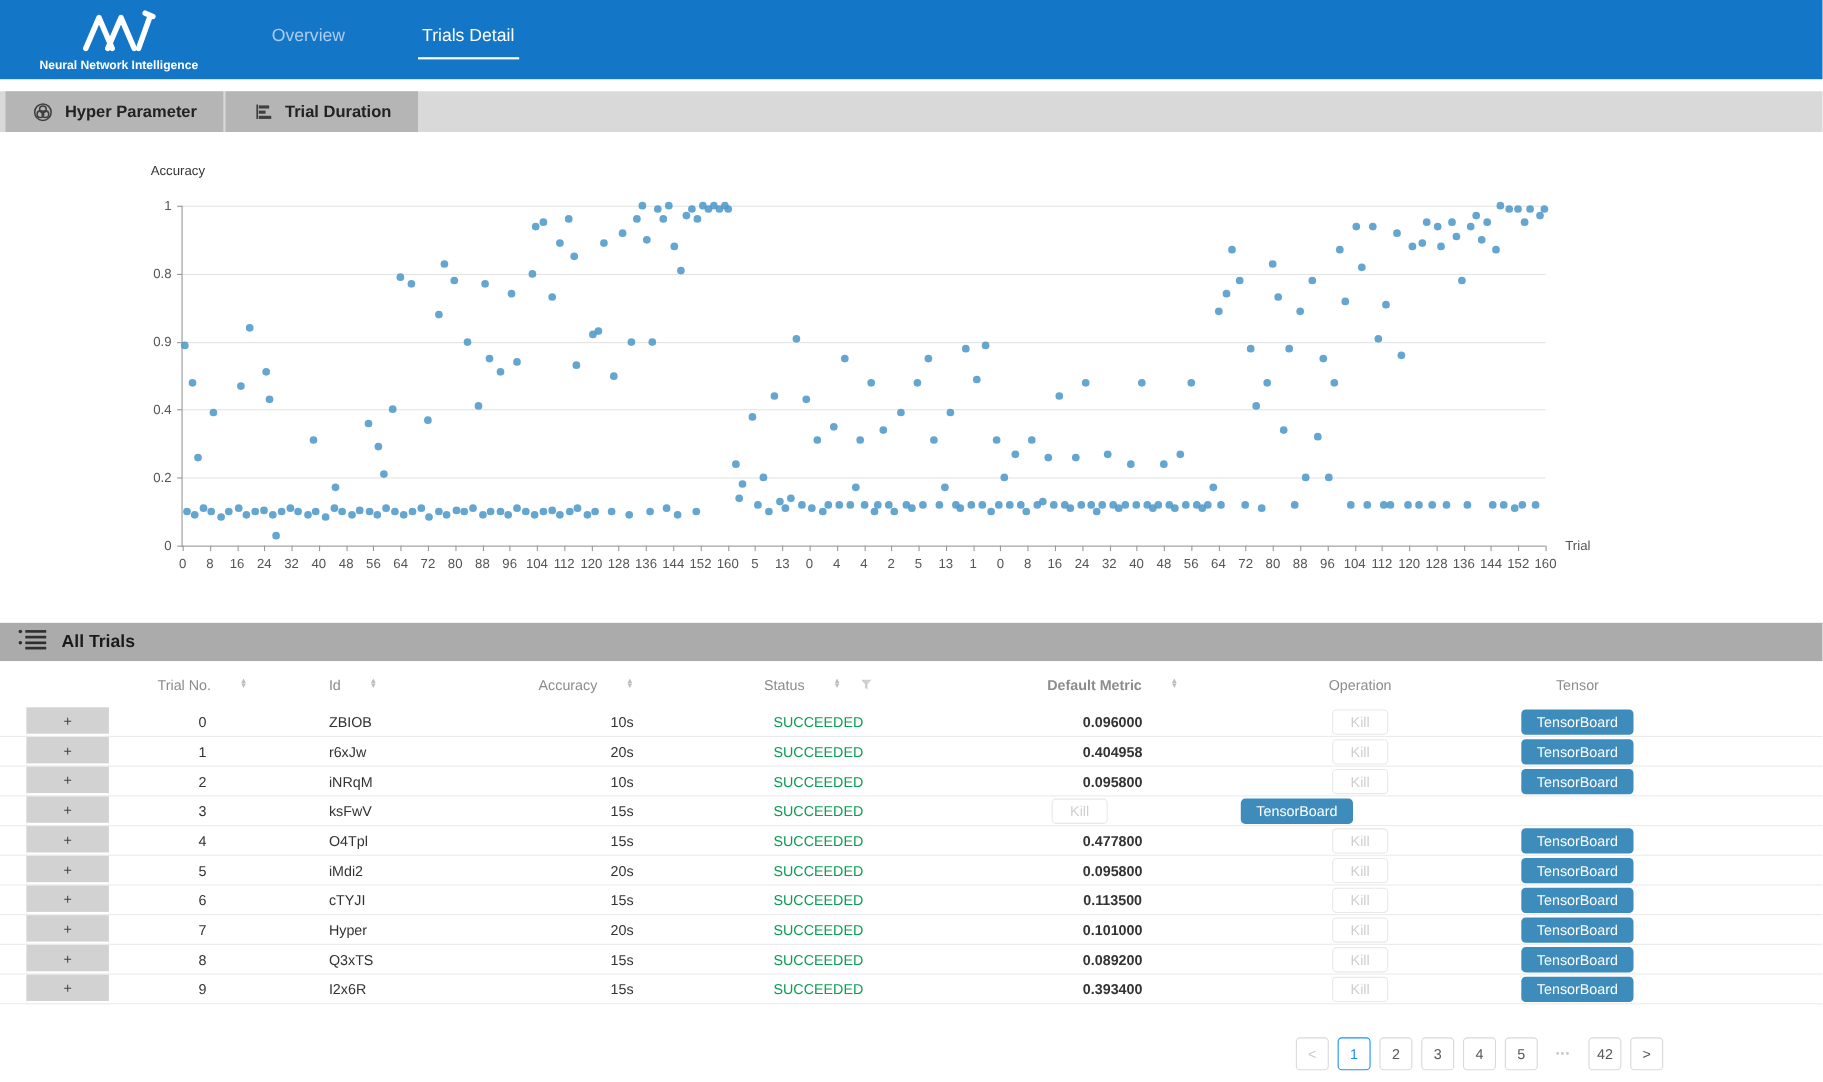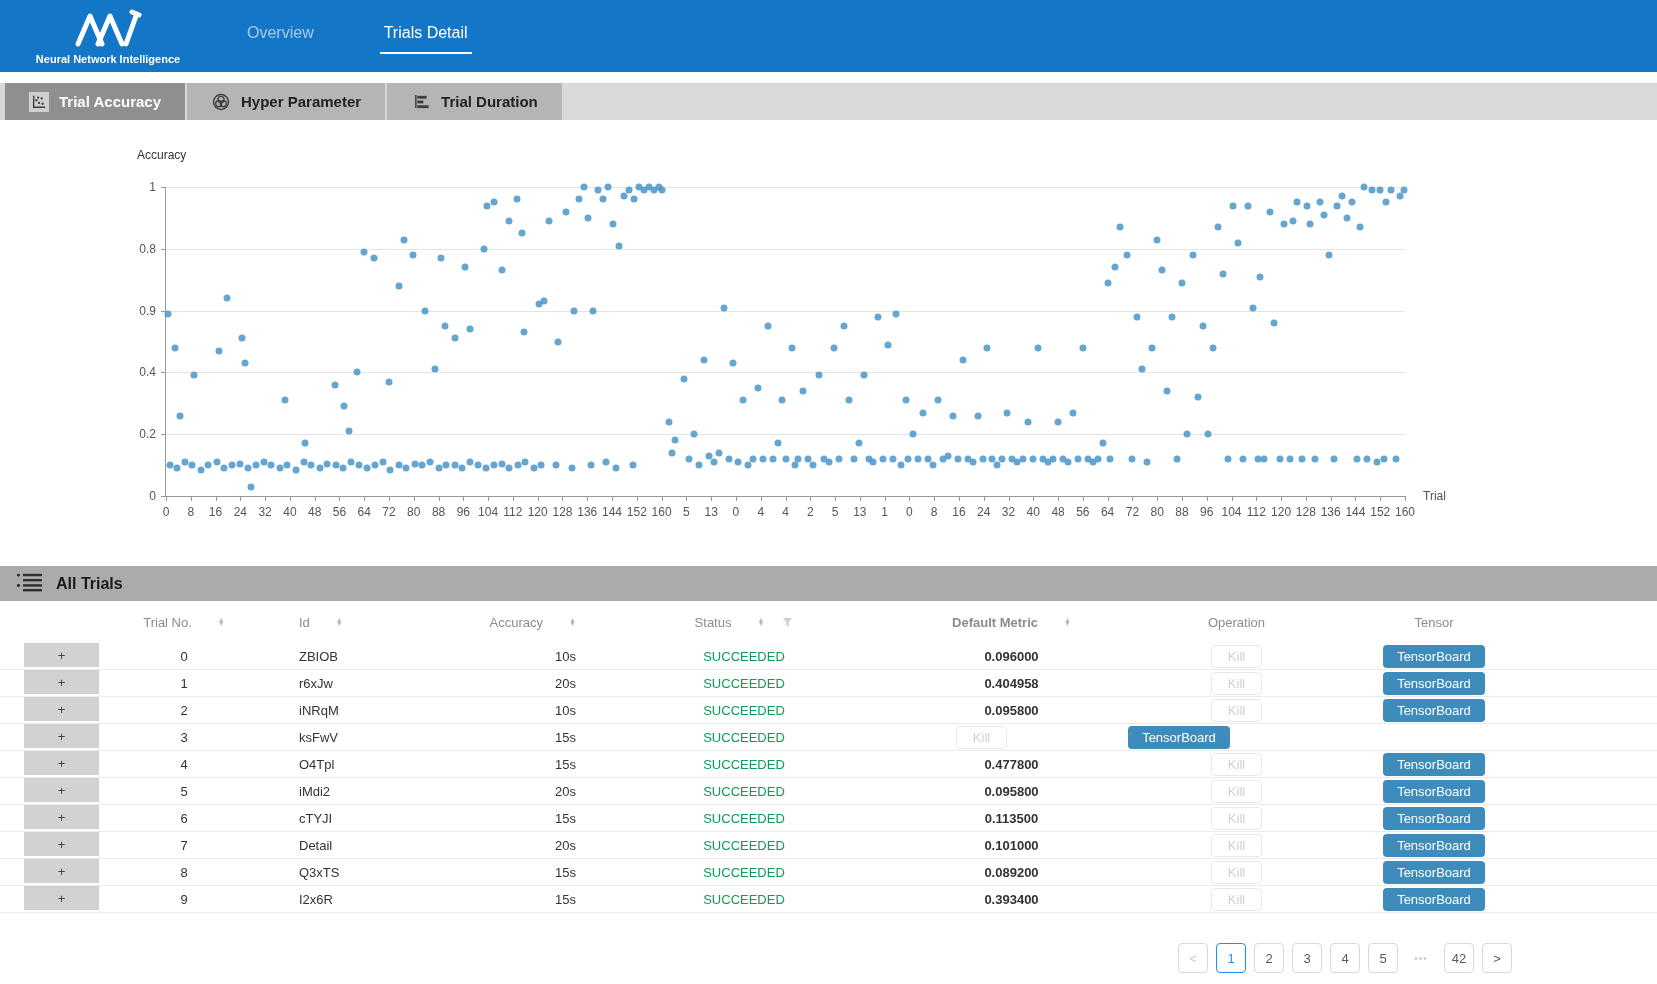--- a/index.html
+++ b/index.html
@@ -80,33 +80,20 @@
     </span>
     <span class="logo-caption">Neural Network Intelligence</span>
   </div>
   <nav class="top-nav">
     <div class="top-nav-item">Overview</div>
     <div class="top-nav-item active">Trials Detail</div>
   </nav>
 </header>
 
 <div class="view-tabs">
-  <div class="view-tab selected">
-    <span class="icon">
-      <svg width="16" height="16" viewBox="0 0 18 18">
-          <path d="M3,2 L3,15 L16,15" stroke="#3f3f3f" stroke-width="1.6" fill="none"></path>
-          <circle cx="6" cy="7" r="1.3" fill="#3f3f3f"></circle>
-          <circle cx="9" cy="10" r="1.3" fill="#3f3f3f"></circle>
-          <circle cx="12" cy="5" r="1.3" fill="#3f3f3f"></circle>
-          <circle cx="13" cy="11" r="1.3" fill="#3f3f3f"></circle>
-          <circle cx="8" cy="4" r="1.3" fill="#3f3f3f"></circle>
-        </svg>
-    </span>
-    <span>Trial Accuracy</span>
-  </div>
   <div class="view-tab">
     <span class="icon">
       <svg width="18" height="18" viewBox="0 0 18 18" fill="none" stroke="#3f3f3f" stroke-width="1.4">
           <circle cx="9" cy="9" r="7.5"></circle>
           <circle cx="9" cy="6.4" r="3"></circle>
           <circle cx="6.7" cy="10.8" r="3"></circle>
           <circle cx="11.3" cy="10.8" r="3"></circle>
         </svg>
     </span>
     <span>Hyper Parameter</span>
@@ -677,21 +664,21 @@
         <div class="cell c-op">
           <button class="kill-btn">Kill</button>
         </div>
         <div class="cell c-tb">
           <button class="tb-btn" style="background: rgb(62, 140, 187);">TensorBoard</button>
         </div>
       </div>
       <div class="trow">
         <div class="cell c-exp expander-cell">+</div>
         <div class="cell c-no">7</div>
-        <div class="cell c-id">Detail</div>
+        <div class="cell c-id">Hyper</div>
         <div class="cell c-dur">20s</div>
         <div class="cell c-stat status-succeeded" style="color: rgb(13, 156, 85);">SUCCEEDED</div>
         <div class="cell c-met">0.101000</div>
         <div class="cell c-op">
           <button class="kill-btn">Kill</button>
         </div>
         <div class="cell c-tb">
           <button class="tb-btn" style="background: rgb(62, 140, 187);">TensorBoard</button>
         </div>
       </div>

